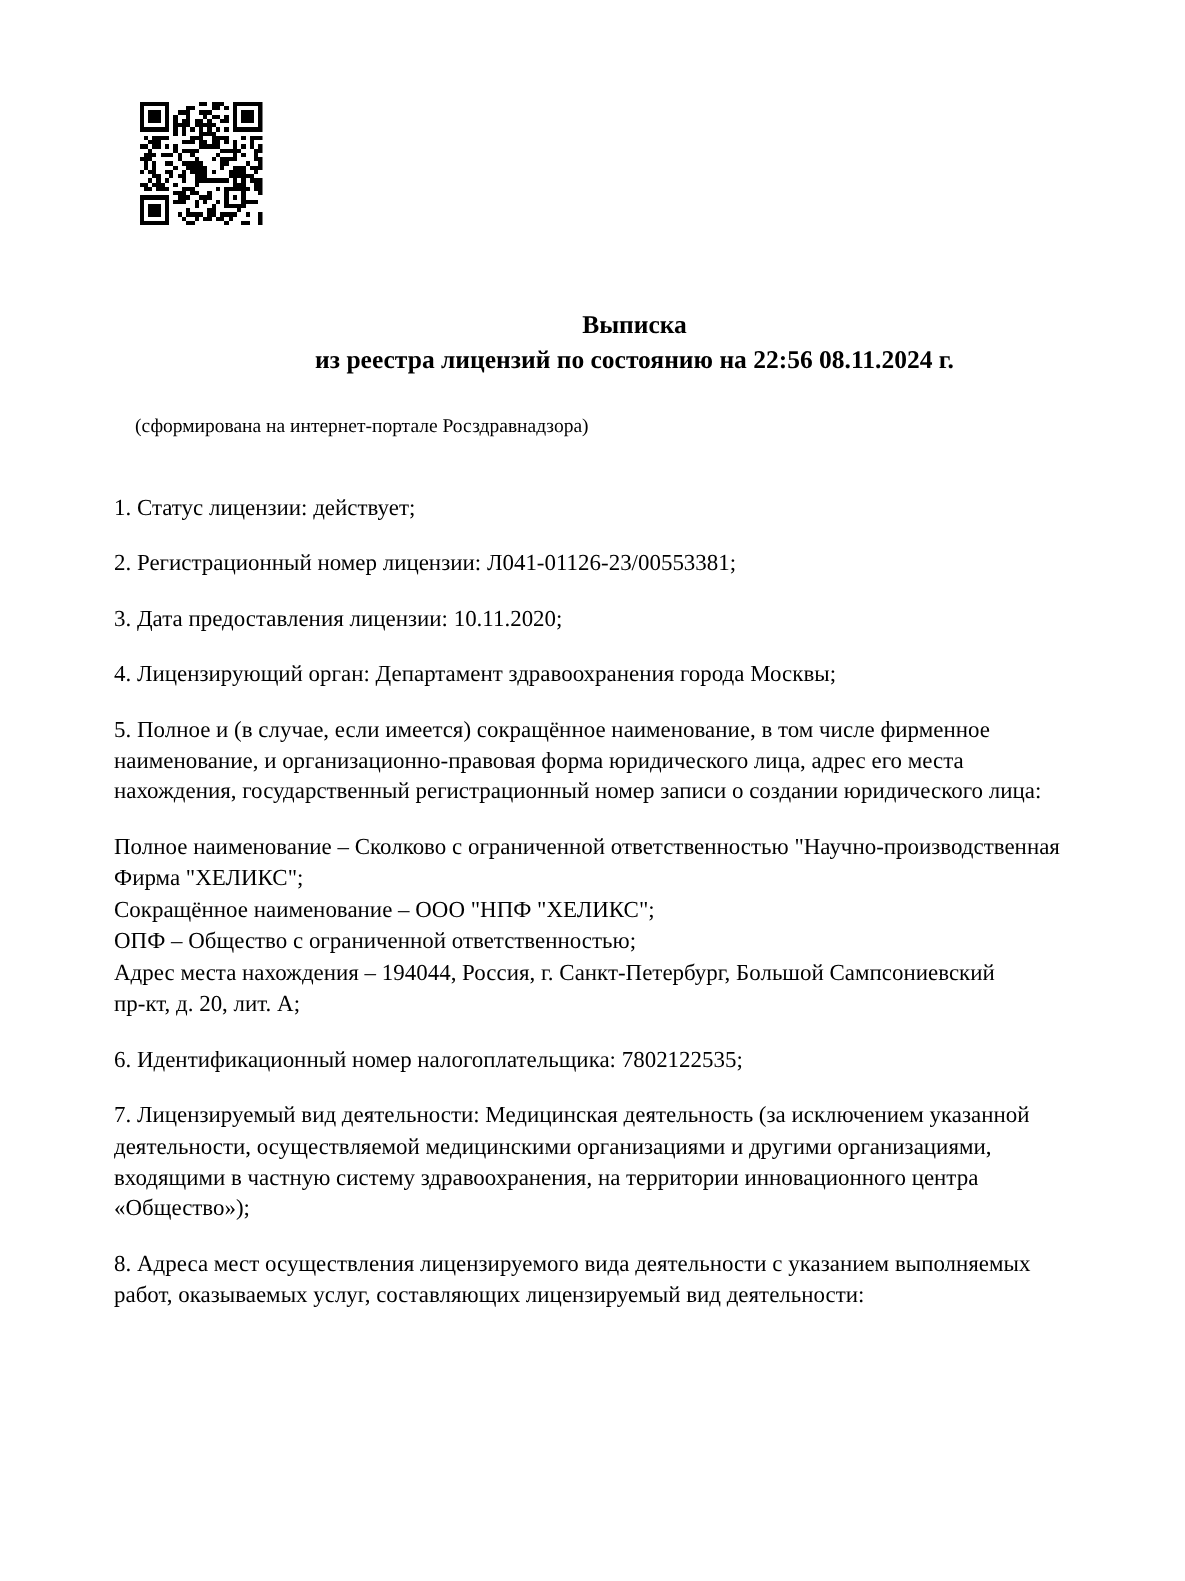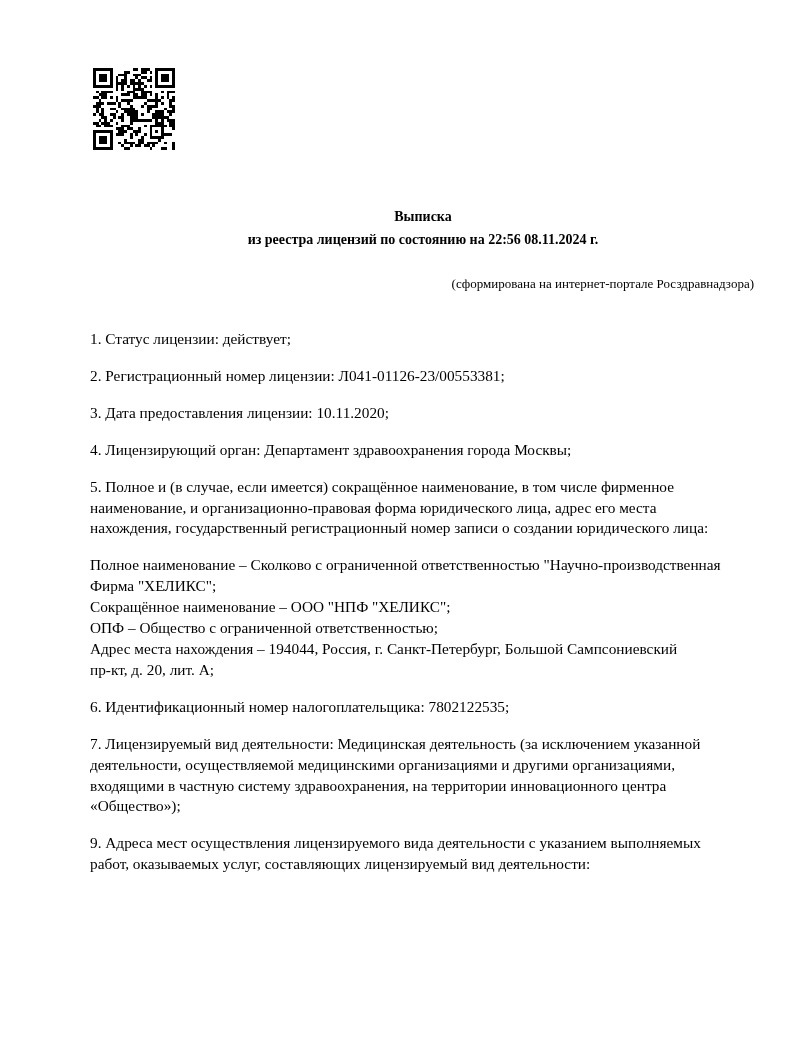--- a/index.html
+++ b/index.html
@@ -22,38 +22,37 @@
     height: 82px;
   }
   .qr-box svg { display: block; width: 82px; height: 82px; }
   .doc-header {
     position: absolute;
     left: 90px;
     top: 206px;
     width: 666px;
     text-align: center;
     font-weight: bold;
-    font-size: 14px;
+    font-size: 17px;
     line-height: 22.5px;
     white-space: nowrap;
   }
   .doc-subtitle {
     position: absolute;
     left: 90px;
     top: 276px;
     width: 664px;
-    text-align: right;
     font-size: 13px;
     line-height: 15px;
     font-weight: normal;
     white-space: nowrap;
   }
   .doc-body {
     position: absolute;
-    left: 90px;
+    left: 76px;
     top: 329px;
     width: 672px;
     font-size: 15.3px;
     line-height: 20.9px;
   }
   .doc-paragraph { margin: 0 0 16px 0; }
   .doc-line { white-space: nowrap; }
 </style>
 </head>
 <body>
@@ -504,18 +503,18 @@
       <div class="doc-paragraph">
         <div class="doc-line">6. Идентификационный номер налогоплательщика: 7802122535;</div>
       </div>
       <div class="doc-paragraph">
         <div class="doc-line">7. Лицензируемый вид деятельности: Медицинская деятельность (за исключением указанной</div>
         <div class="doc-line">деятельности, осуществляемой медицинскими организациями и другими организациями,</div>
         <div class="doc-line">входящими в частную систему здравоохранения, на территории инновационного центра</div>
         <div class="doc-line">«Общество»);</div>
       </div>
       <div class="doc-paragraph">
-        <div class="doc-line">9. Адреса мест осуществления лицензируемого вида деятельности с указанием выполняемых</div>
+        <div class="doc-line">8. Адреса мест осуществления лицензируемого вида деятельности с указанием выполняемых</div>
         <div class="doc-line">работ, оказываемых услуг, составляющих лицензируемый вид деятельности:</div>
       </div>
     </div>
 
 </div>
 
 </body></html>

